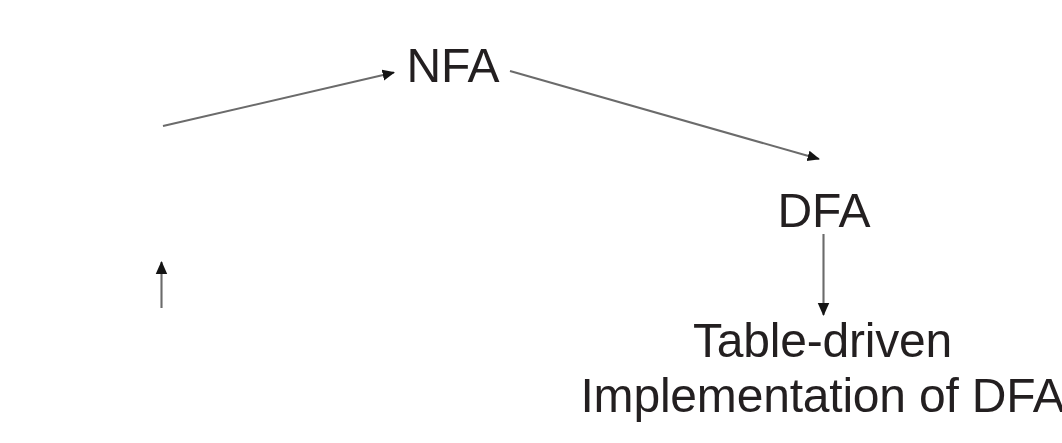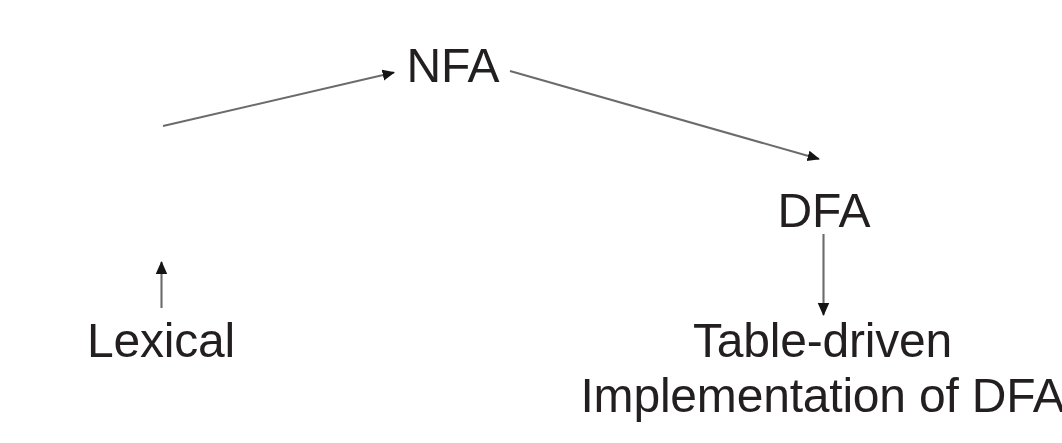--- a/index.html
+++ b/index.html
@@ -93,21 +93,20 @@
 
   <div class="node" id="node-nfa">
     <span class="line">NFA</span>
   </div>
 
   <div class="node" id="node-dfa">
     <span class="line">DFA</span>
   </div>
 
   <div class="node" id="node-lexspec">
-    <span class="line">Lexical</span>
   </div>
 
   <div class="node" id="node-tabledriven">
     <span class="line">Table-driven</span>
     <span class="line">Implementation of DFA</span>
   </div>
 
 </div>
 
 </body></html>

